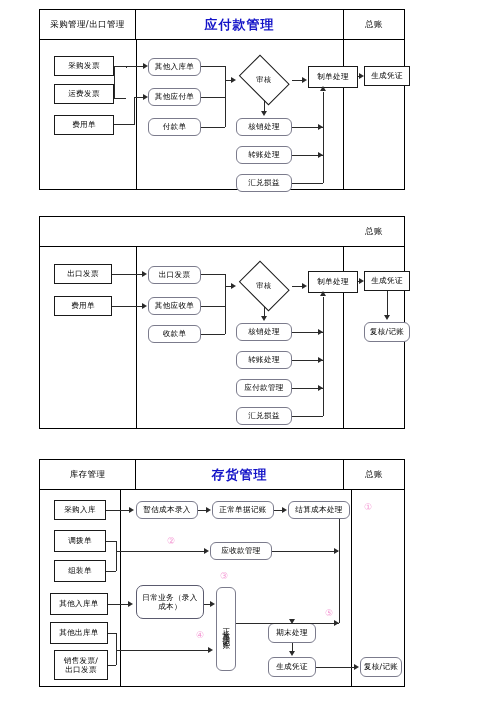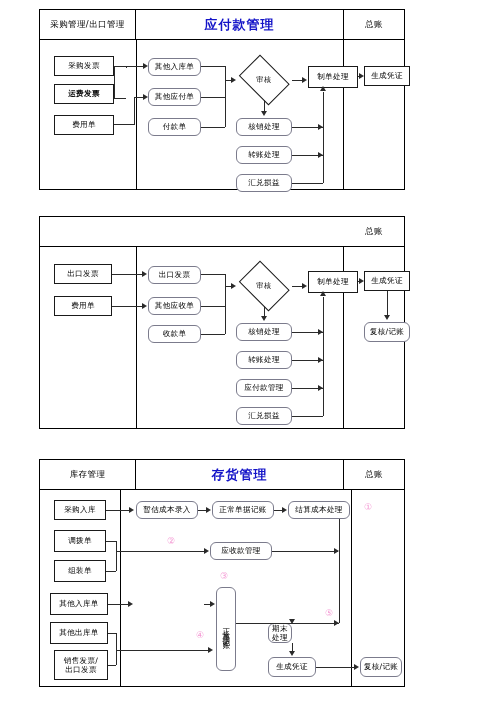--- a/index.html
+++ b/index.html
@@ -104,21 +104,21 @@
       <span>总账</span>
     </div>
   </div>
 
   <div class="vdiv" style="left:96px;"></div>
   <div class="vdiv" style="right:60px;"></div>
 
   <div class="node sq" style="left:14px;top:46px;width:60px;height:20px;">
       <span>采购发票</span>
     </div>
-  <div class="node sq" style="left:14px;top:74px;width:60px;height:20px;font-weight:bold;">
+  <div class="node sq" style="left:14px;top:74px;width:60px;height:20px;">
       <span>运费发票</span>
     </div>
   <div class="node sq" style="left:14px;top:105px;width:60px;height:20px;">
       <span>费用单</span>
     </div>
 
   <div class="node rr" style="left:108px;top:48px;width:53px;height:18px;">
       <span>其他入库单</span>
     </div>
   <div class="node rr" style="left:108px;top:78px;width:53px;height:18px;">
@@ -320,24 +320,27 @@
     </div>
   <div class="node rr" style="left:172px;top:41px;width:62px;height:18px;">
       <span>正常单据记账</span>
     </div>
   <div class="node rr" style="left:248px;top:41px;width:62px;height:18px;">
       <span>结算成本处理</span>
     </div>
   <div class="node rr" style="left:170px;top:82px;width:62px;height:18px;">
       <span>应收款管理</span>
     </div>
+  <div class="node rr2" style="left:96px;top:125px;width:68px;height:34px;">
+      <span>日常业务（录入成本）</span>
+    </div>
   <div class="node rr" style="left:176px;top:127px;width:20px;height:84px;">
       <span class="vtext">正常单据记账</span>
     </div>
-  <div class="node rr" style="left:228px;top:163px;width:24px;height:20px;">
+  <div class="node rr" style="left:228px;top:163px;width:48px;height:20px;">
       <span>期末处理</span>
     </div>
   <div class="node rr" style="left:228px;top:197px;width:48px;height:20px;">
       <span>生成凭证</span>
     </div>
 
   <div class="node rr" style="left:320px;top:197px;width:42px;height:20px;">
       <span>复核/记账</span>
     </div>
 

